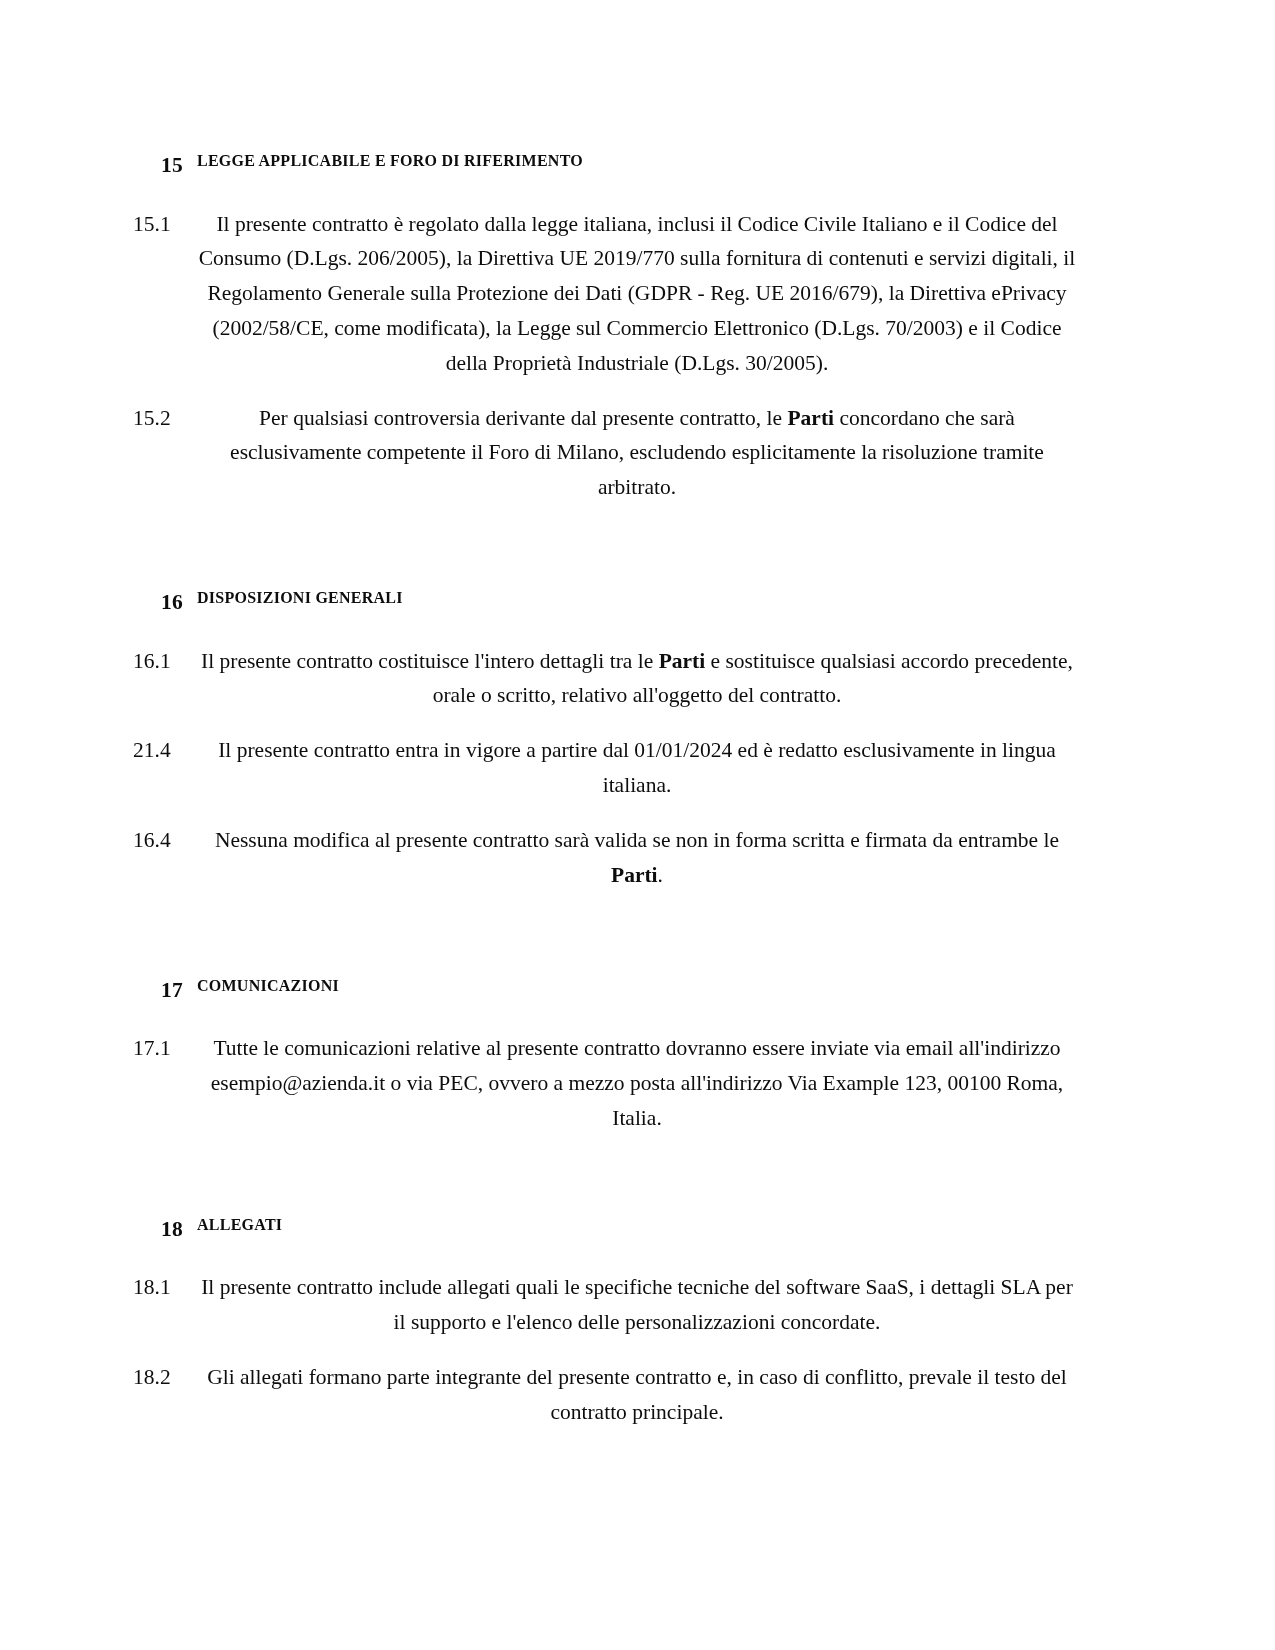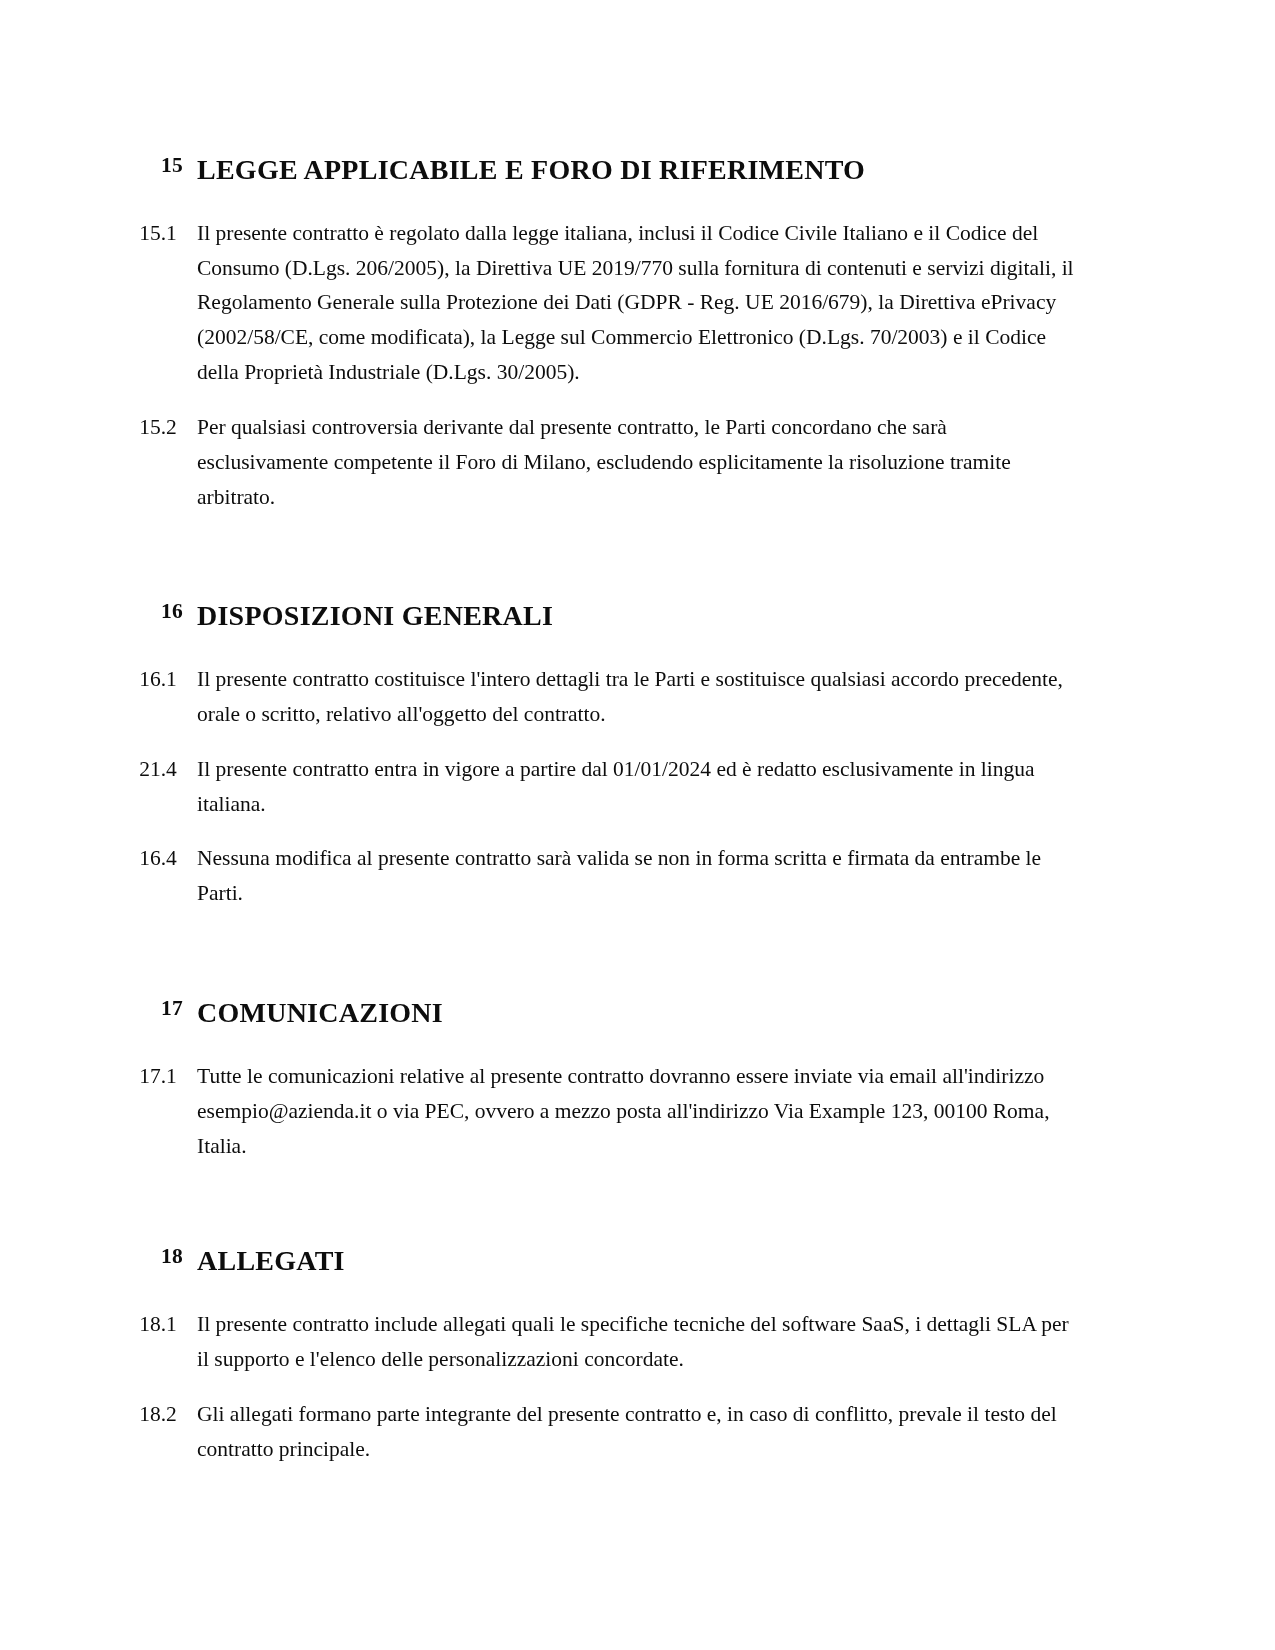--- a/index.html
+++ b/index.html
@@ -35,49 +35,49 @@
     width: 50px;
     flex: 0 0 50px;
     text-align: right;
     font-size: 21.5px;
     font-weight: bold;
     line-height: 1.42;
     letter-spacing: 0.2px;
   }
   .section-head .title {
     margin-left: 14px;
-    font-size: 28px;
+    font-size: 16px;
     font-weight: bold;
     line-height: 1.42;
     letter-spacing: 0.25px;
   }
 
   
   .clause {
     display: flex;
     align-items: flex-start;
     margin-bottom: 20px;
   }
   .clause .num {
     width: 50px;
     flex: 0 0 50px;
-    text-align: center;
+    text-align: left;
     font-size: 21.5px;
     line-height: 1.62;
     white-space: nowrap;
     font-family: Liberation Serif, serif;
   }
   .clause .body {
     margin-left: 14px;
     font-size: 21.5px;
     line-height: 1.62;
-    text-align: left;
+    text-align: center;
     max-width: 880px;
   }
-  .clause .body b { font-weight: normal; }
+  .clause .body b { font-weight: bold; }
 
   .gap-lg { height: 62px; }
   .gap-md { height: 58px; }
 </style>
 </head>
 <body>
 
 <div class="page">
 
   <div class="section section-head">

